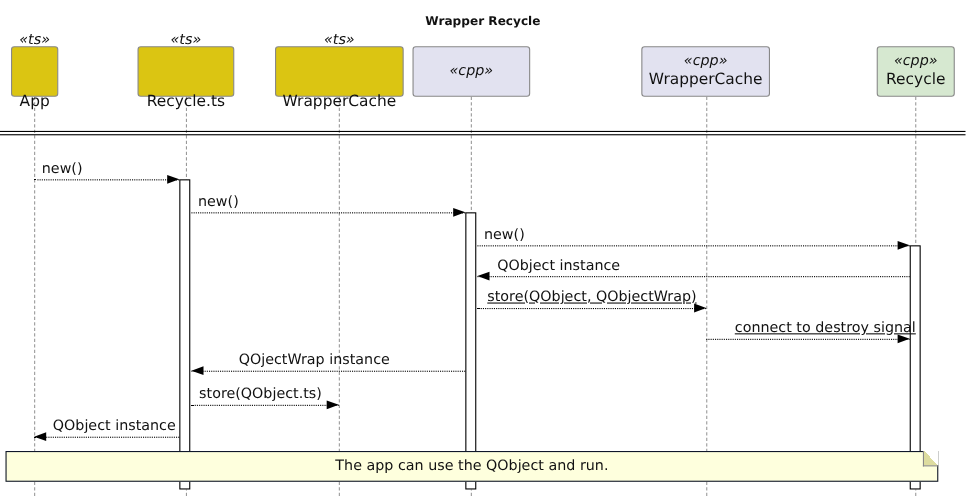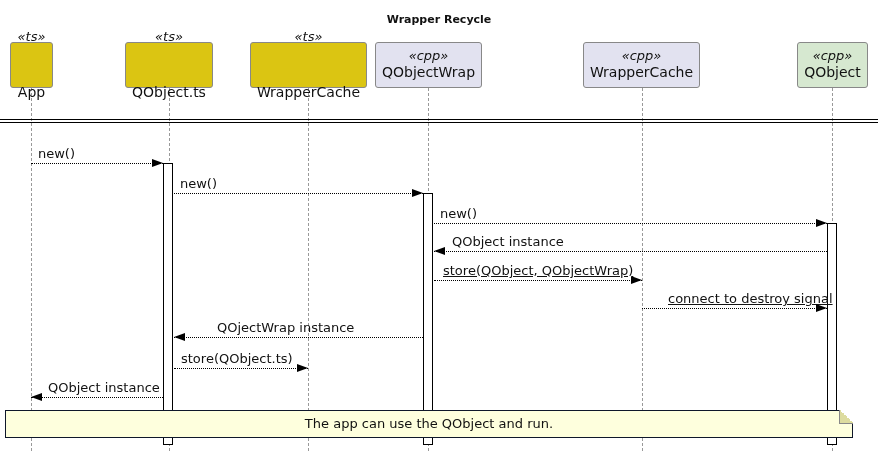--- a/index.html
+++ b/index.html
@@ -58,37 +58,36 @@
   <div class="lifeline" style="left:428px;"></div>
   <div class="lifeline" style="left:642px;"></div>
   <div class="lifeline" style="left:832px;"></div>
 
   <div class="participant p-ts" style="left:10px;width:43px;">
     <span class="stereo">«ts»</span>
     <span class="pname">App</span>
   </div>
   <div class="participant p-ts" style="left:125px;width:88px;">
     <span class="stereo">«ts»</span>
-    <span class="pname">QObject.ts</span>
+    <span class="pname">Recycle.ts</span>
   </div>
   <div class="participant p-ts" style="left:250px;width:117px;">
     <span class="stereo">«ts»</span>
     <span class="pname">WrapperCache</span>
   </div>
   <div class="participant p-cpp" style="left:375px;width:107px;">
     <span class="stereo">«cpp»</span>
-    <span class="pname">QObjectWrap</span>
   </div>
   <div class="participant p-cpp" style="left:583px;width:117px;">
     <span class="stereo">«cpp»</span>
     <span class="pname">WrapperCache</span>
   </div>
   <div class="participant p-green" style="left:797px;width:71px;">
     <span class="stereo">«cpp»</span>
-    <span class="pname">QObject</span>
+    <span class="pname">Recycle</span>
   </div>
 
   <div class="divline"></div>
 
   <div class="bar" style="left:163px;top:163px;height:282px;"></div>
   <div class="bar" style="left:423px;top:193px;height:252px;"></div>
   <div class="bar" style="left:827px;top:223px;height:222px;"></div>
 
   <div class="msg" style="left:31px;top:163px;width:132px;">
     <span class="label" style="left:7px;">new()</span>

